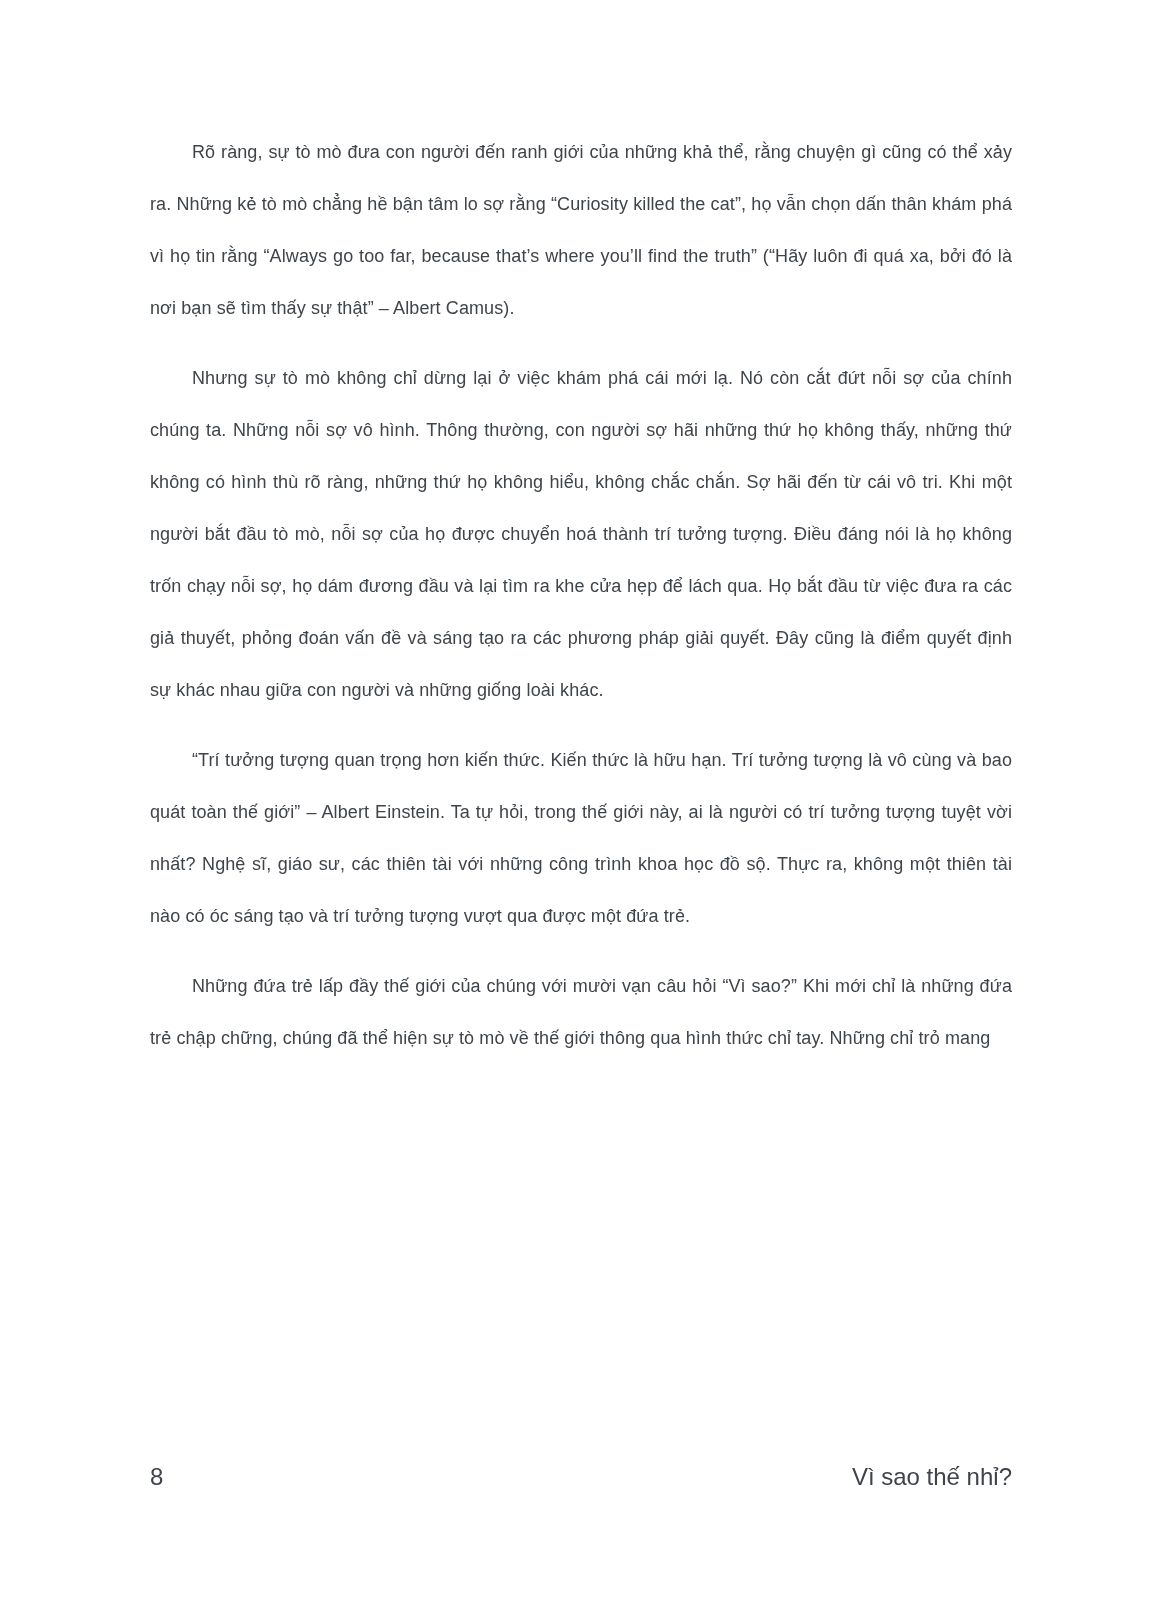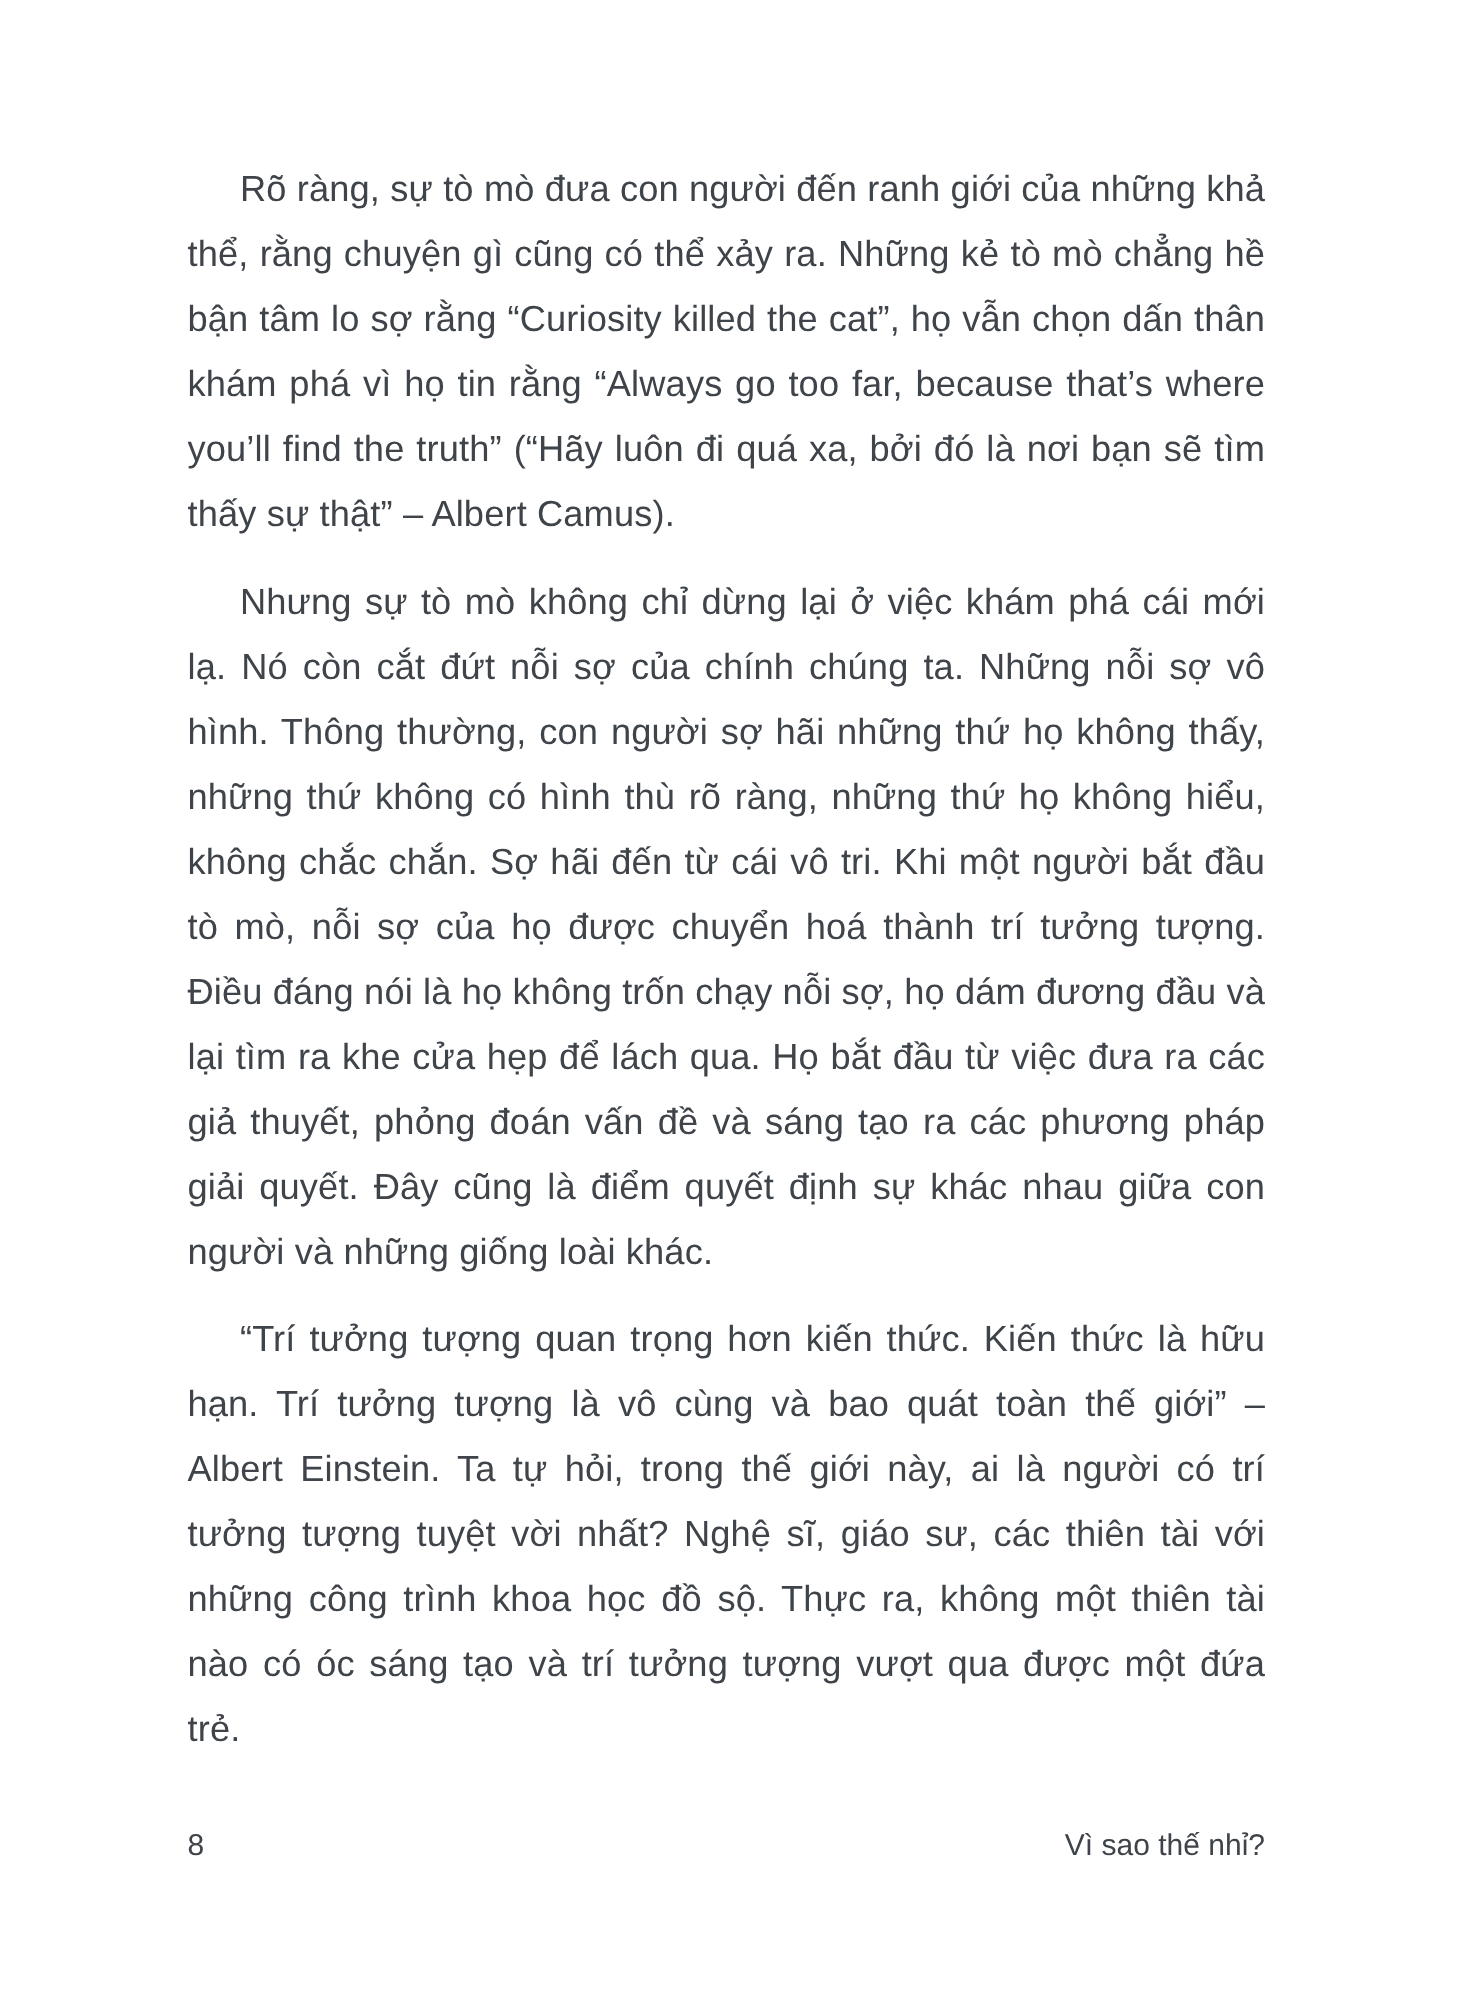--- a/index.html
+++ b/index.html
@@ -14,21 +14,21 @@
     background: var(--page-bg, #ffffff);
     font-family: "Liberation Sans", "DejaVu Sans", sans-serif;
     color: var(--text-color, #3f444a);
     overflow: hidden;
   }
   .text-block {
     position: absolute;
     top: 126px;
     left: 150px;
     width: 862px;
-    font-size: 29px;
+    font-size: 18px;
     line-height: 52px;
     text-align: justify;
     text-justify: inter-word;
     font-weight: 400;
     letter-spacing: 0.1px;
   }
   .para {
     margin: 0 0 18px 0;
     text-indent: 42px;
   }
@@ -52,18 +52,19 @@
   .running-title { text-align: right; }
 </style>
 </head>
 <body>
 
 <div class="page" style="--page-bg: #ffffff; --text-color: #3f444a;">
   <div class="text-block" id="para-container">
       <p class="para"><span class="run">Rõ ràng, sự tò mò đưa con người đến ranh giới của những khả thể, rằng chuyện gì cũng có thể xảy ra. Những kẻ tò mò chẳng hề bận tâm lo sợ rằng “Curiosity killed the cat”, họ vẫn chọn dấn thân khám phá vì họ tin rằng “Always go too far, because that’s where you’ll find the truth” (“Hãy luôn đi quá xa, bởi đó là nơi bạn sẽ tìm thấy sự thật” – Albert Camus).</span></p>
       <p class="para"><span class="run">Nhưng sự tò mò không chỉ dừng lại ở việc khám phá cái mới lạ. Nó còn cắt đứt nỗi sợ của chính chúng ta. Những nỗi sợ vô hình. Thông thường, con người sợ hãi những thứ họ không thấy, những thứ không có hình thù rõ ràng, những thứ họ không hiểu, không chắc chắn. Sợ hãi đến từ cái vô tri. Khi một người bắt đầu tò mò, nỗi sợ của họ được chuyển hoá thành trí tưởng tượng. Điều đáng nói là họ không trốn chạy nỗi sợ, họ dám đương đầu và lại tìm ra khe cửa hẹp để lách qua. Họ bắt đầu từ việc đưa ra các giả thuyết, phỏng đoán vấn đề và sáng tạo ra các phương pháp giải quyết. Đây cũng là điểm quyết định sự khác nhau giữa con người và những giống loài khác.</span></p>
       <p class="para"><span class="run">“Trí tưởng tượng quan trọng hơn kiến thức. Kiến thức là hữu hạn. Trí tưởng tượng là vô cùng và bao quát toàn thế giới” – Albert Einstein. Ta tự hỏi, trong thế giới này, ai là người có trí tưởng tượng tuyệt vời nhất? Nghệ sĩ, giáo sư, các thiên tài với những công trình khoa học đồ sộ. Thực ra, không một thiên tài nào có óc sáng tạo và trí tưởng tượng vượt qua được </span><span class="run italic">một đứa trẻ</span><span class="run">.</span></p>
+      <p class="para"><span class="run">Những đứa trẻ lấp đầy thế giới của chúng với mười vạn câu hỏi “Vì sao?” Khi mới chỉ là những đứa trẻ chập chững, chúng đã thể hiện sự tò mò về thế giới thông qua hình thức chỉ tay. Những chỉ trỏ mang</span></p>
     </div>
   <div class="footer">
     <span class="page-number">8</span>
     <span class="running-title">Vì sao thế nhỉ?</span>
   </div>
 </div>
 
 </body></html>

